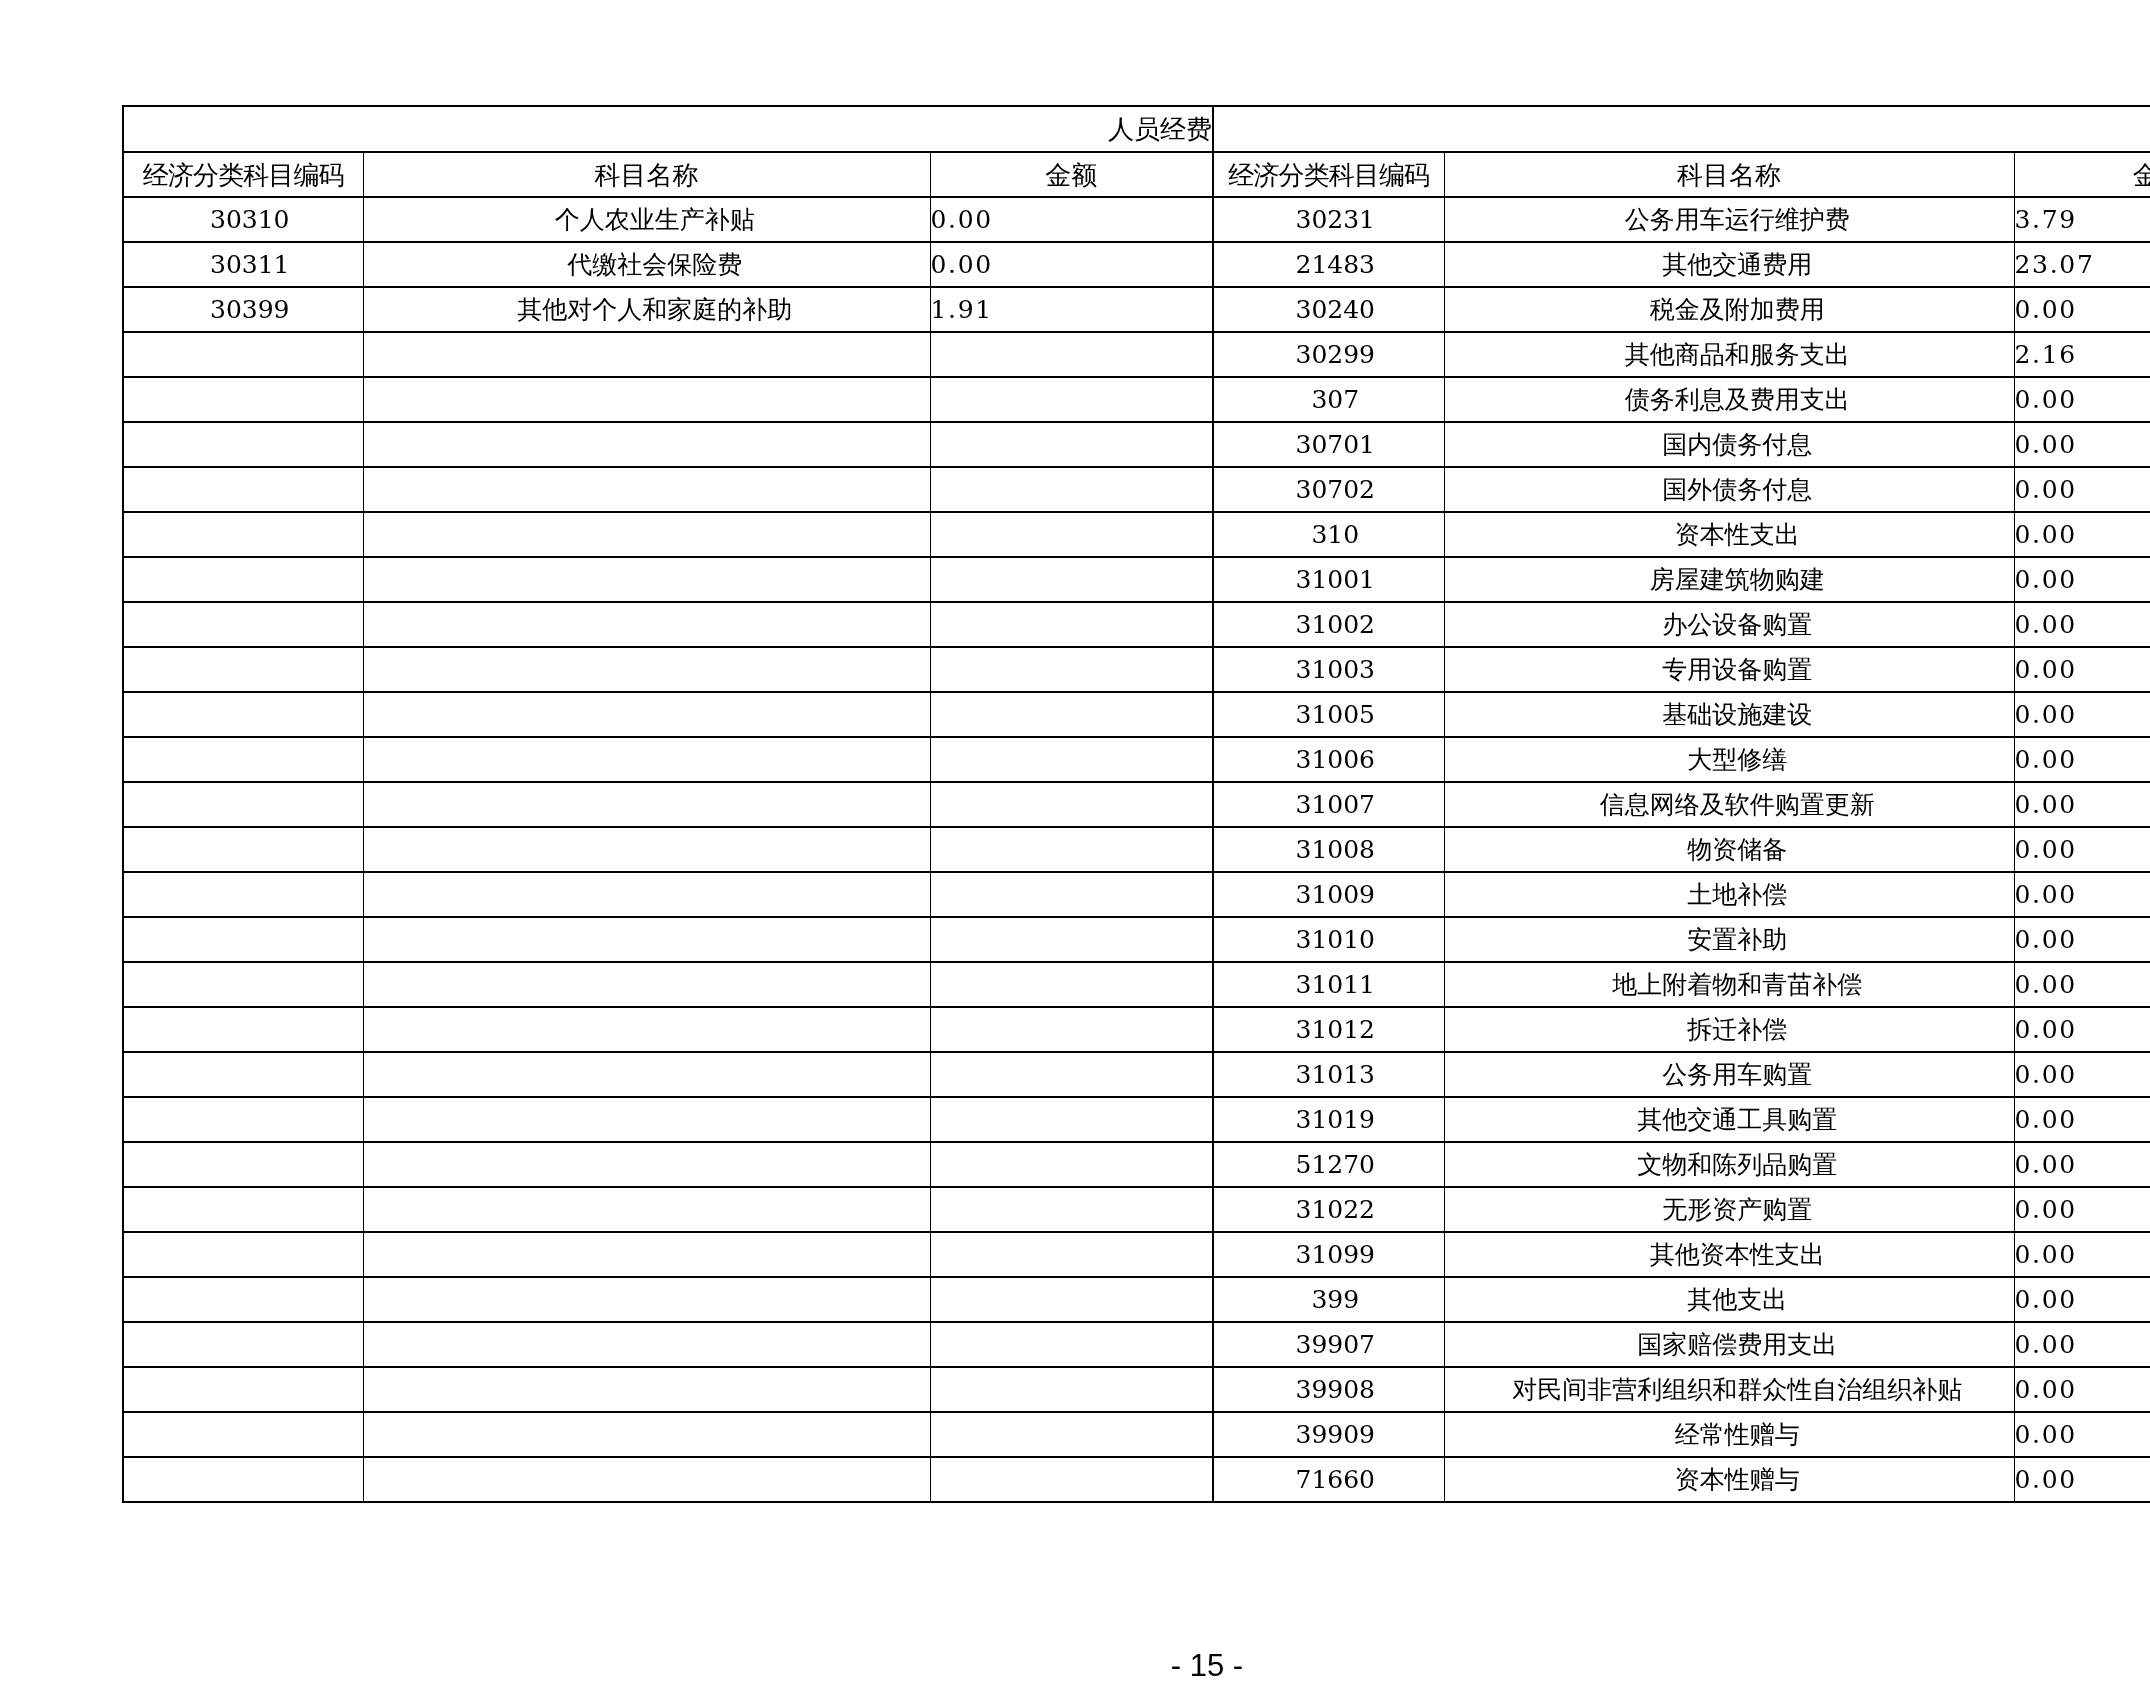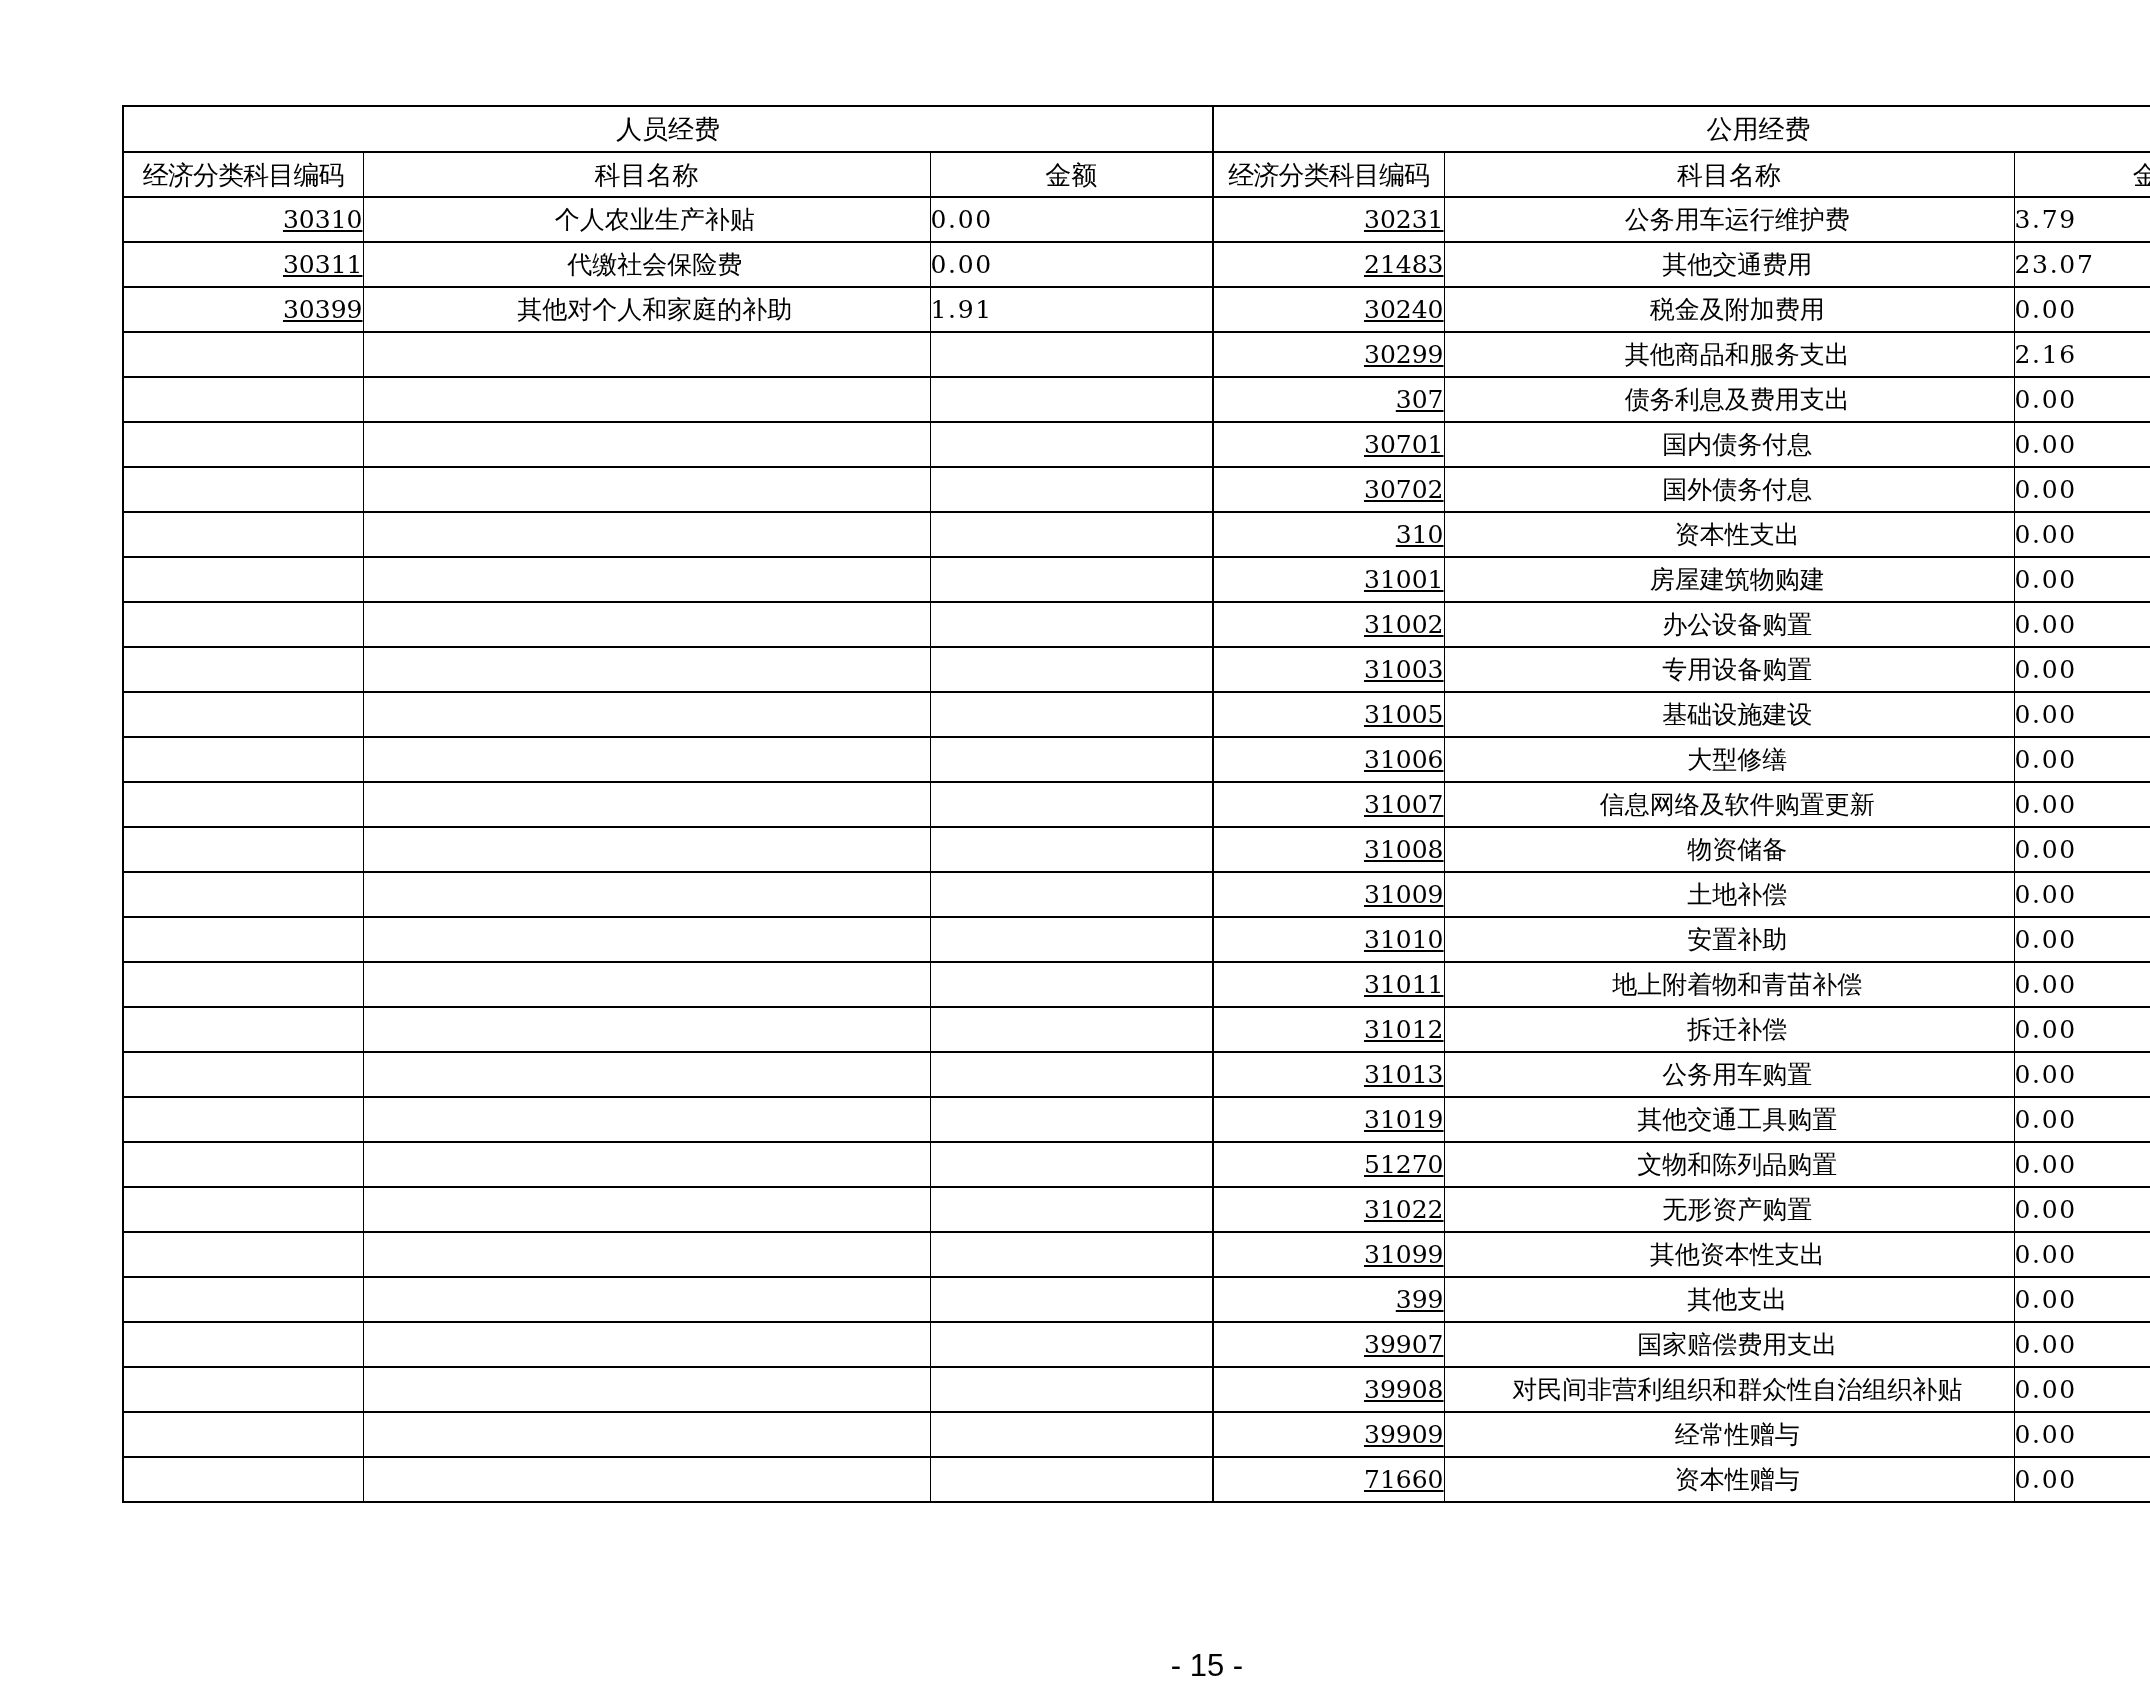--- a/index.html
+++ b/index.html
@@ -8,26 +8,26 @@
     .page-table {
       position: absolute; left: 122px; top: 105px;
       width: 2182px; border-collapse: collapse; table-layout: fixed;
     }
     .page-table td, .page-table th {
       border-left: 1.3px solid #000; border-right: 1.3px solid #000;
       border-top: 2.2px solid #000; border-bottom: 2.2px solid #000;
       padding: 0; height: 43px; font-weight: normal; font-size: 25px;
       white-space: nowrap; overflow: hidden; line-height: 1;
     }
-    .page-table tr.h1 th { height: 44px; font-size: 26px; text-align: center; }
+    .page-table tr.h1 th { height: 44px; font-size: 26px; text-align: right; }
     .page-table tr.h2 th { height: 43px; font-size: 26px; }
     .page-table .outer-l { border-left: 2.2px solid #000; }
     .page-table .outer-r { border-right: 2.2px solid #000; }
     .page-table .mid { border-left: 2.2px solid #000; }
-    .code { text-align: right; padding-left: 13px !important; text-decoration: underline; }
+    .code { text-align: center; padding-left: 13px !important; }
     .name { text-align: center; padding-left: 16.3px !important; }
     .amt  { text-align: left; padding-right: 2.6px !important; letter-spacing: 1.7px; }
     .hdr-code { letter-spacing: -0.9px; }
     .page-number {
       position: absolute; left: 0; width: 2414px; top: 1650px;
       text-align: center; font-family: "Liberation Sans", "DejaVu Sans", sans-serif;
       font-size: 31px; line-height: 1;
     }
   </style>
 </head>

